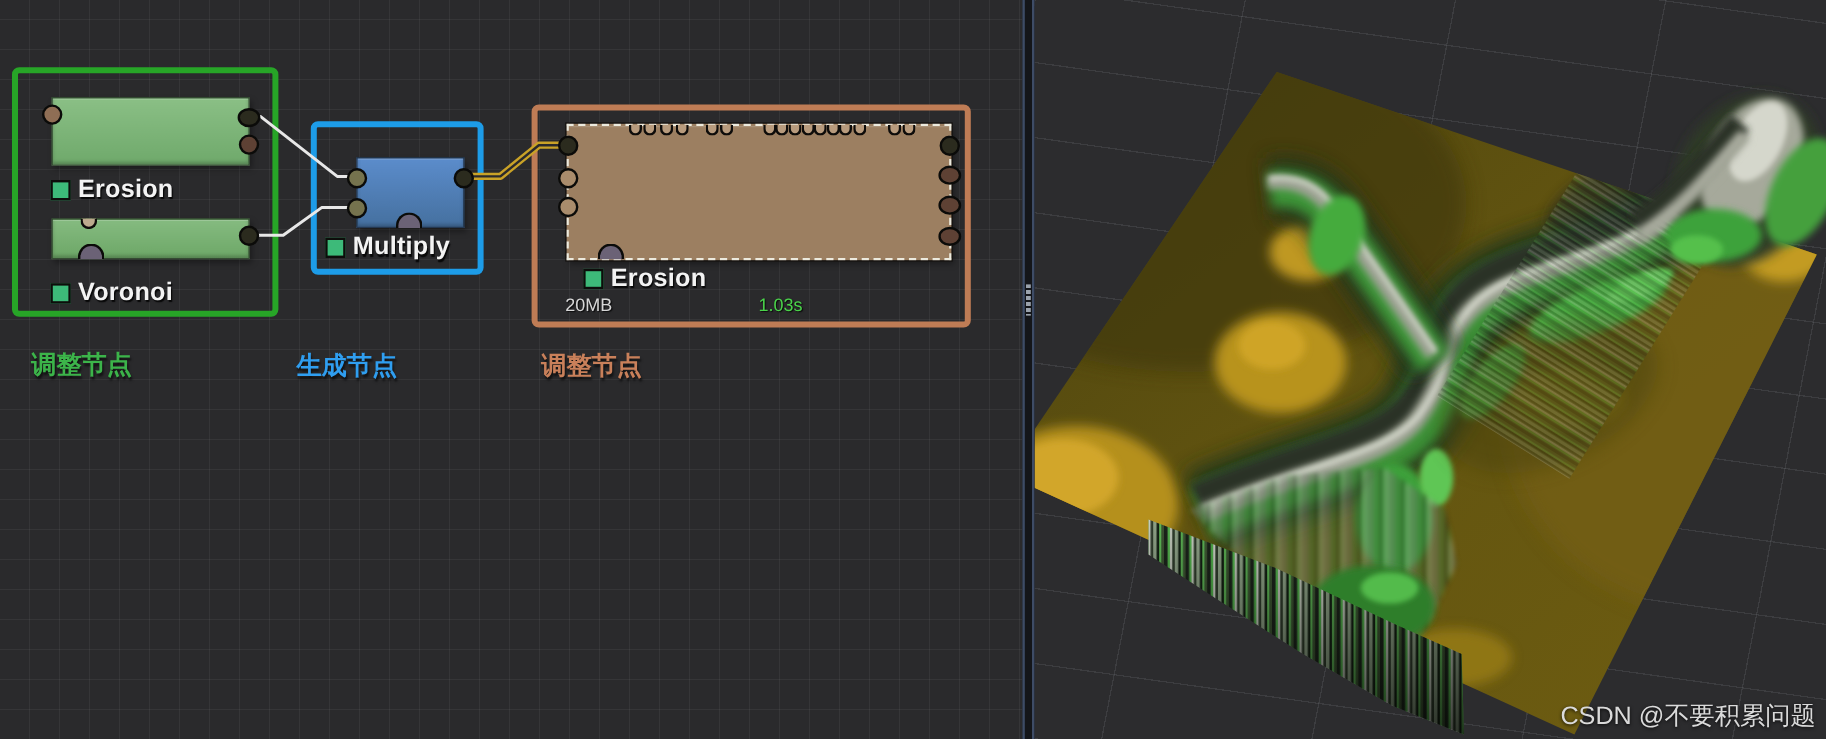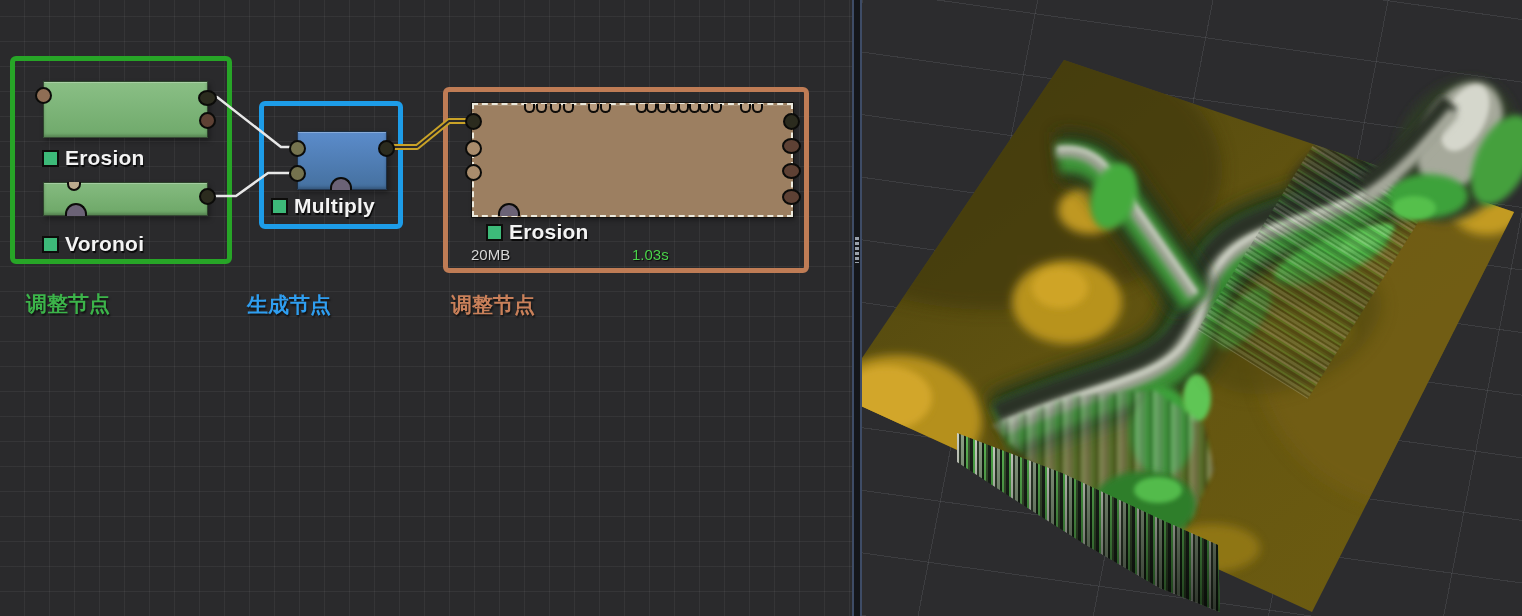--- a/index.html
+++ b/index.html
@@ -294,14 +294,15 @@
         <ellipse cx="598" cy="136" rx="38" ry="58" fill="#a6a99b" transform="rotate(28 598 136)" filter="url(#b3)"></ellipse>
         <ellipse cx="603" cy="118" rx="20" ry="36" fill="#d5d7cc" transform="rotate(28 603 118)" filter="url(#b2)"></ellipse>
         <ellipse cx="640" cy="160" rx="26" ry="48" fill="#44a03c" transform="rotate(25 640 160)" filter="url(#b3)"></ellipse>
         <ellipse cx="566" cy="196" rx="40" ry="22" fill="#3da23a" filter="url(#b3)"></ellipse>
         <ellipse cx="552" cy="208" rx="22" ry="12" fill="#55c04c" filter="url(#b2)"></ellipse>
         <path d="M501,186 C536,164 562,132 588,102" stroke="#2c3126" stroke-width="20" fill="none" filter="url(#b3)"></path>
         <path d="M505,196 C540,174 566,142 592,112" stroke="#a6a99b" stroke-width="12" fill="none" filter="url(#b3)"></path>
       </g>
     </svg>
 
+    <div class="watermark">CSDN @不要积累问题</div>
   </div>
 </div>
 
 </body></html>

